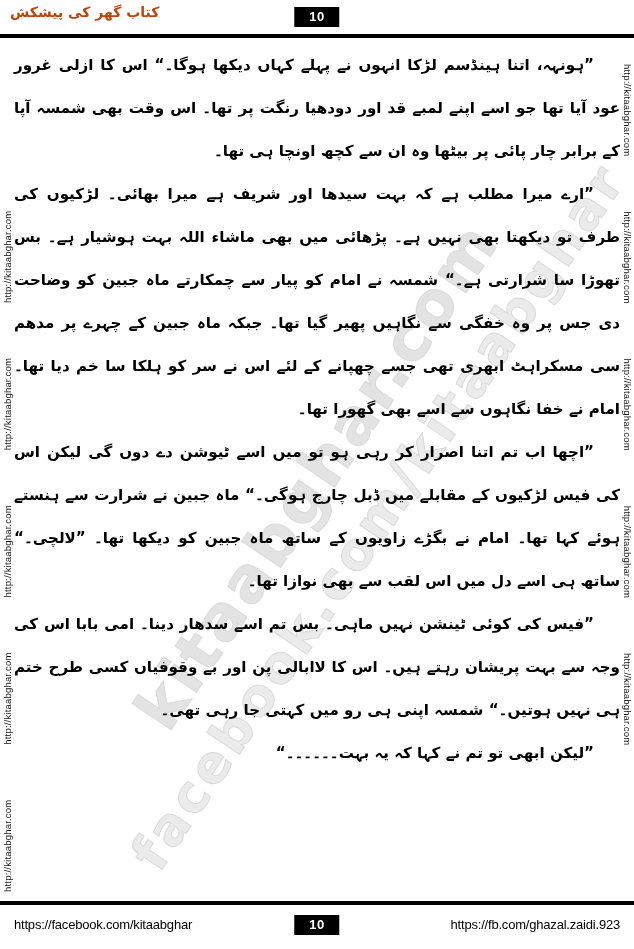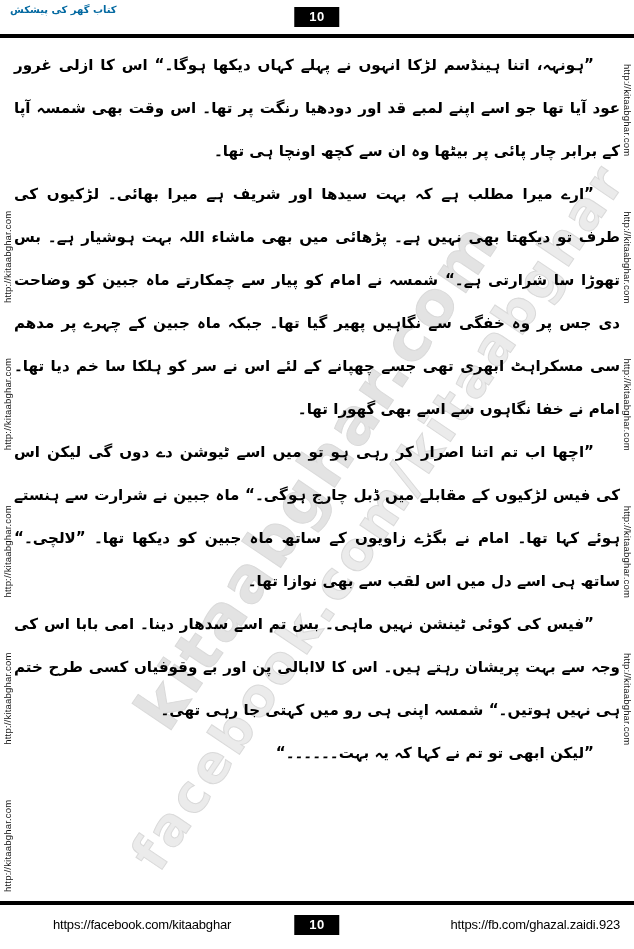--- a/index.html
+++ b/index.html
@@ -101,23 +101,23 @@
     font-weight: 700;
     color: #000;
     direction: rtl;
     white-space: nowrap;
   }
   .hdr-left {
     position: absolute;
     left: 10px;
     top: 4px;
     font-family: "DejaVu Sans", sans-serif;
-    font-size: 10px;
-    font-weight: 700;
-    color: #0369a1;
+    font-size: 14px;
+    font-weight: 700;
+    color: #c2410c;
     direction: rtl;
     white-space: nowrap;
   }
   .page-badge {
     position: absolute;
     left: 50%;
     transform: translateX(-50%);
     top: 7px;
     background: #000;
     color: #fff;
@@ -180,21 +180,20 @@
   .ftr-left {
     position: absolute;
     left: 14px;
     top: 10px;
     font-family: "Liberation Sans", sans-serif;
     font-size: 13px;
     font-weight: 400;
     color: #000;
     direction: ltr;
     letter-spacing: -0.2px;
-    margin-left: 39px;
   }
   .ftr-right {
     position: absolute;
     right: 14px;
     top: 10px;
     font-family: "Liberation Sans", sans-serif;
     font-size: 13px;
     font-weight: 400;
     color: #000;
     direction: ltr;

